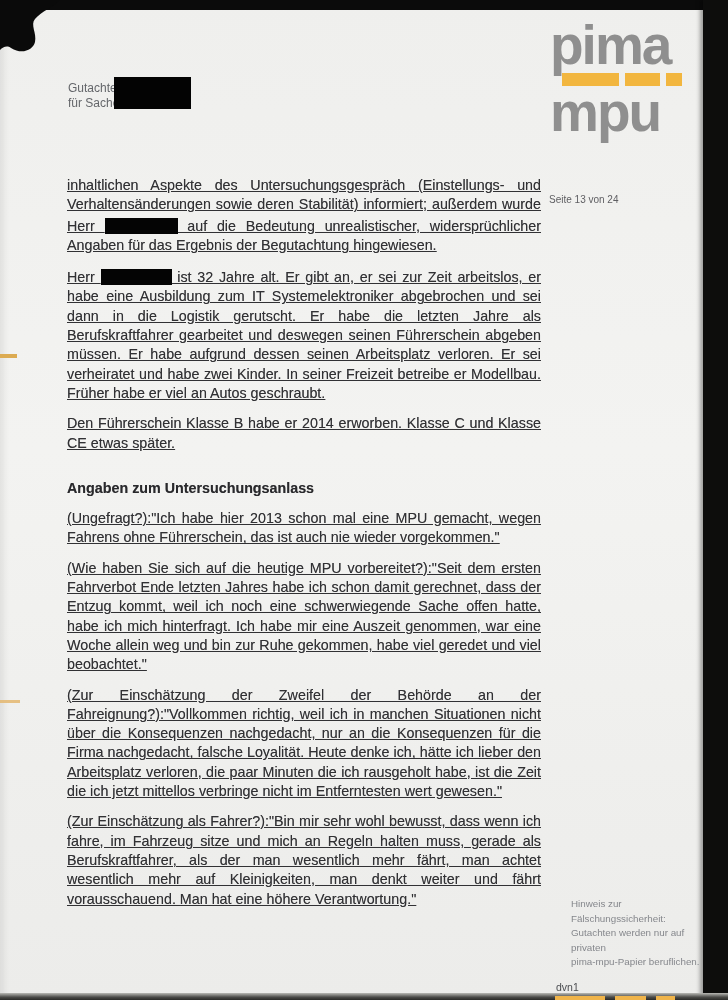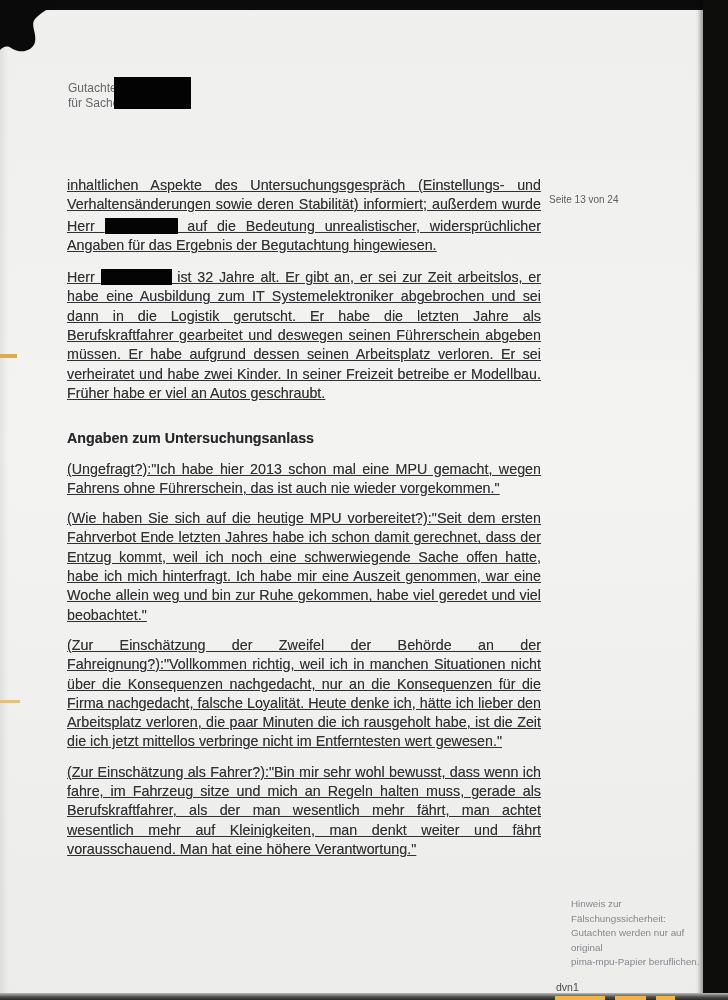--- a/index.html
+++ b/index.html
@@ -69,37 +69,47 @@
   </svg>
   <div class="tick1"></div>
   <div class="tick2"></div>
 
   <div class="header-left">
     <div>Gutachten</div>
     <div>für Sache</div>
   </div>
   <div class="redaction-head"></div>
 
+  <div class="logo">
+    <div class="logo-word">pima</div>
+    <div class="logo-dashes">
+        <i></i>
+        <i></i>
+        <i></i>
+      </div>
+    <div class="logo-word mpu">mpu</div>
+  </div>
 
   <div class="page-indicator">Seite 13 von 24</div>
 
   <div class="content" id="content">
       <p><span>inhaltlichen Aspekte des Untersuchungsgespräch (Einstellungs- und Verhaltensänderungen sowie deren Stabilität) informiert; außerdem wurde Herr </span><span class="redact" style="width: 73px;"></span><span> auf die Bedeutung unrealistischer, widersprüchlicher Angaben für das Ergebnis der Begutachtung hingewiesen.</span></p>
       <p><span>Herr </span><span class="redact" style="width: 71px;"></span><span> ist 32 Jahre alt. Er gibt an, er sei zur Zeit arbeitslos, er habe eine Ausbildung zum IT Systemelektroniker abgebrochen und sei dann in die Logistik gerutscht. Er habe die letzten Jahre als Berufskraftfahrer gearbeitet und deswegen seinen Führerschein abgeben müssen. Er habe aufgrund dessen seinen Arbeitsplatz verloren. Er sei verheiratet und habe zwei Kinder. In seiner Freizeit betreibe er Modellbau. Früher habe er viel an Autos geschraubt.</span></p>
+      <p><span>Den Führerschein Klasse B habe er 2014 erworben. Klasse C und Klasse CE etwas später.</span></p>
       <h3>Angaben zum Untersuchungsanlass</h3>
       <p><span>(Ungefragt?):"Ich habe hier 2013 schon mal eine MPU gemacht, wegen Fahrens ohne Führerschein, das ist auch nie wieder vorgekommen."</span></p>
       <p><span>(Wie haben Sie sich auf die heutige MPU vorbereitet?):"Seit dem ersten Fahrverbot Ende letzten Jahres habe ich schon damit gerechnet, dass der Entzug kommt, weil ich noch eine schwerwiegende Sache offen hatte, habe ich mich hinterfragt. Ich habe mir eine Auszeit genommen, war eine Woche allein weg und bin zur Ruhe gekommen, habe viel geredet und viel beobachtet."</span></p>
       <p><span>(Zur Einschätzung der Zweifel der Behörde an der Fahreignung?):"Vollkommen richtig, weil ich in manchen Situationen nicht über die Konsequenzen nachgedacht, nur an die Konsequenzen für die Firma nachgedacht, falsche Loyalität. Heute denke ich, hätte ich lieber den Arbeitsplatz verloren, die paar Minuten die ich rausgeholt habe, ist die Zeit die ich jetzt mittellos verbringe nicht im Entferntesten wert gewesen."</span></p>
       <p><span>(Zur Einschätzung als Fahrer?):"Bin mir sehr wohl bewusst, dass wenn ich fahre, im Fahrzeug sitze und mich an Regeln halten muss, gerade als Berufskraftfahrer, als der man wesentlich mehr fährt, man achtet wesentlich mehr auf Kleinigkeiten, man denkt weiter und fährt vorausschauend. Man hat eine höhere Verantwortung."</span></p>
     </div>
 
   <div class="footer">
     <div class="hinweis">
       <div>Hinweis zur Fälschungssicherheit:</div>
-      <div>Gutachten werden nur auf original</div>
+      <div>Gutachten werden nur auf privaten</div>
       <div>pima-mpu-Papier beruflichen.</div>
     </div>
     <div class="code">dvn1</div>
     <div class="bars">
         <i></i>
         <i></i>
         <i></i>
       </div>
   </div>
 

